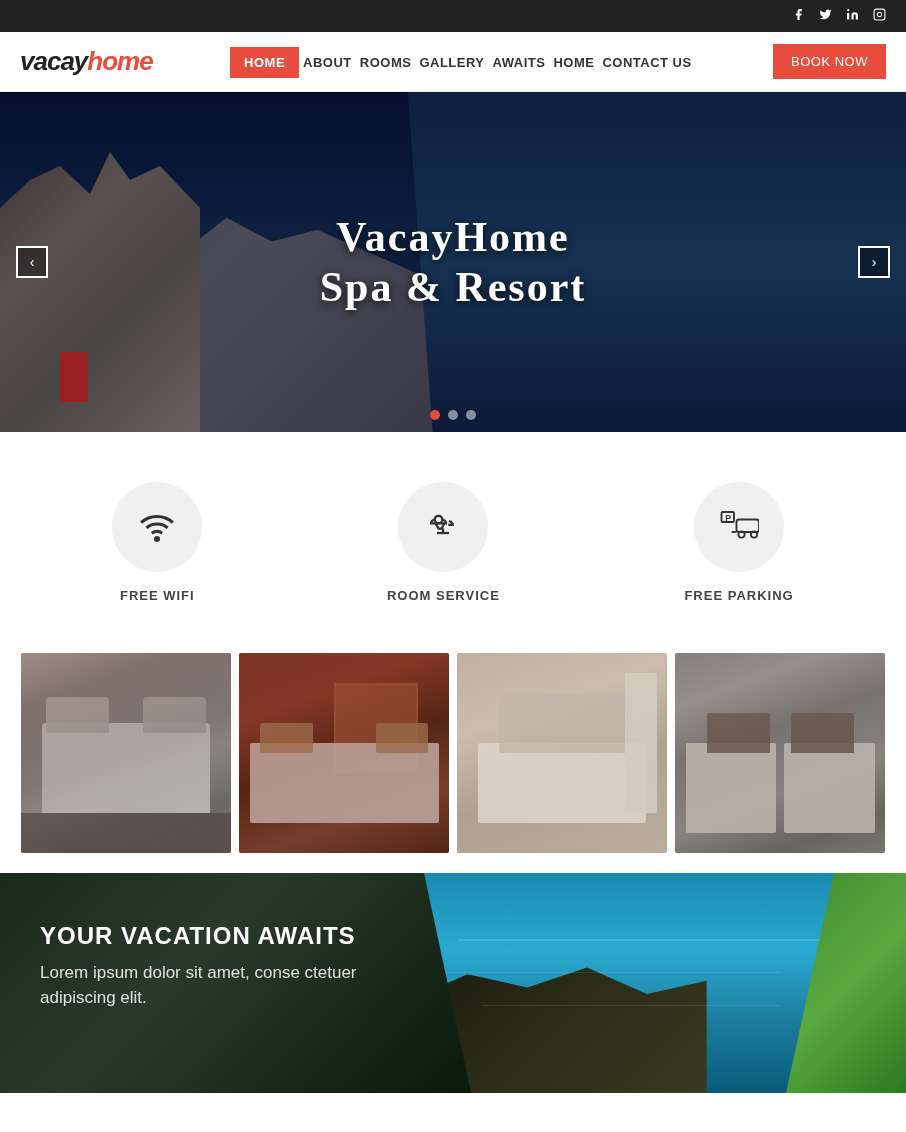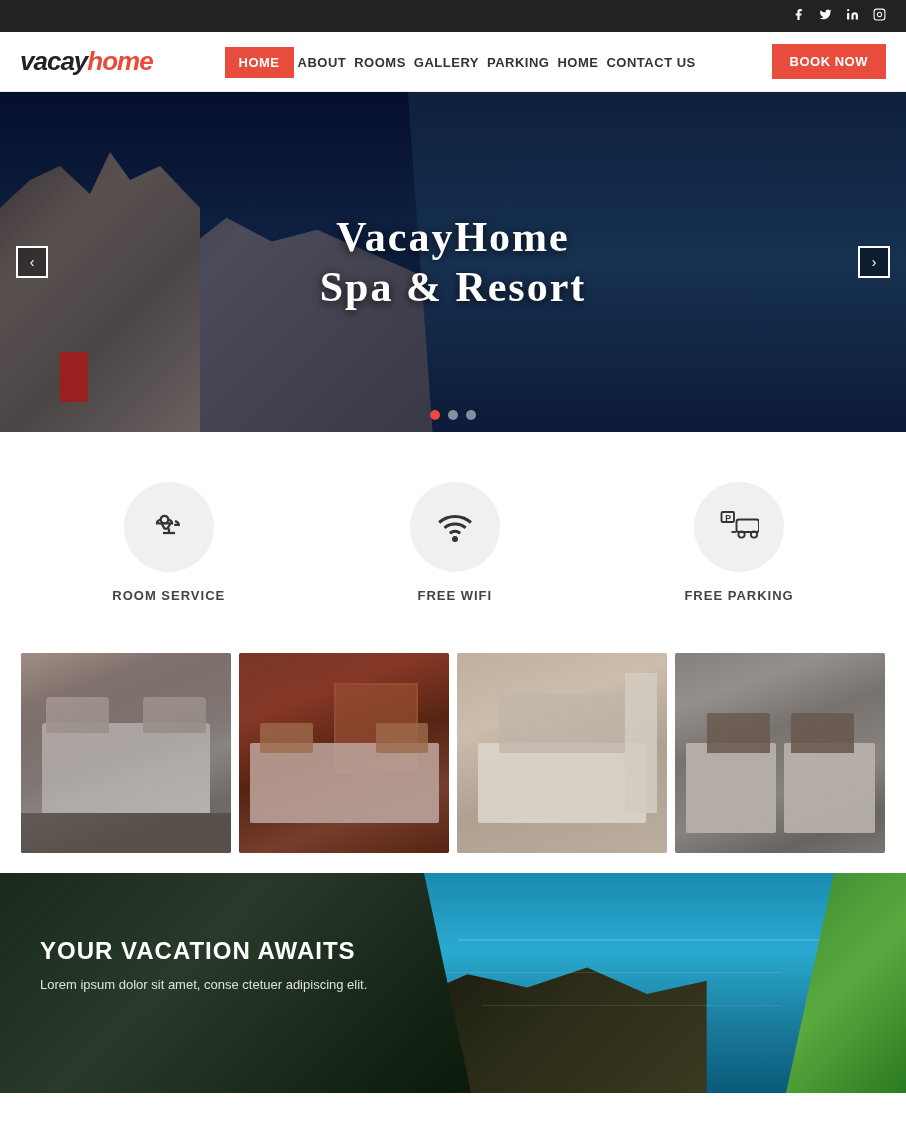--- a/index.html
+++ b/index.html
@@ -57,21 +57,21 @@
       background: #e74c3c;
       color: #fff;
       padding: 8px 14px;
     }
     .book-btn {
       background: #e74c3c;
       color: #fff;
       border: none;
       padding: 10px 18px;
       font-size: 13px;
-      font-weight: 700;
+      font-weight: 400;
       cursor: pointer;
       letter-spacing: 0.5px;
     }
 
     
     .hero {
       position: relative;
       width: 100%;
       height: 340px;
       overflow: hidden;
@@ -239,21 +239,21 @@
     }
     .vacation-title {
       color: #fff;
       font-size: 24px;
       font-weight: 700;
       letter-spacing: 1px;
       margin-bottom: 10px;
     }
     .vacation-desc {
       color: rgba(255,255,255,0.85);
-      font-size: 13px;
+      font-size: 17px;
       margin-bottom: 34px;
       line-height: 1.5;
     }
     .vacation-btn {
       display: inline-block;
       background: #e74c3c;
       color: #fff;
       padding: 10px 22px;
       font-size: 13px;
       font-weight: 600;
@@ -312,21 +312,21 @@
 
 <nav class="navbar">
   <div class="logo">
     <span class="logo-vacay">vacay</span><span class="logo-home" style="color:#e74c3c;font-style:italic;font-size:26px;font-weight:900;">home</span>
   </div>
   <ul class="nav-links">
     <li class="active"><a href="#">HOME</a></li>
     <li><a href="#">ABOUT</a></li>
     <li><a href="#">ROOMS</a></li>
     <li><a href="#">GALLERY</a></li>
-    <li><a href="#">PARKING</a></li>
+    <li><a href="#">AWAITS</a></li>
     <li><a href="#">HOME</a></li>
     <li><a href="#">CONTACT US</a></li>
   </ul>
   <button class="book-btn">BOOK NOW</button>
 </nav>
 
 <div class="hero">
   <div class="hero-scene"></div>
   <div class="hero-overlay"></div>
 
@@ -345,45 +345,45 @@
   <div class="hero-nav-btn next">›</div>
 
   <div class="hero-dots">
     <div class="hero-dot active"></div>
     <div class="hero-dot"></div>
     <div class="hero-dot"></div>
   </div>
 </div>
 
 <div class="amenities">
+
+  <div class="amenity-item">
+    <div class="amenity-icon-circle">
+      <svg width="36" height="36" viewBox="0 0 24 24" fill="none" stroke="#333" stroke-width="2">
+        <path d="M5 12.55a11 11 0 0 1 14.08 0"></path>
+          <path d="M1.42 9a16 16 0 0 1 21.16 0"></path>
+          <path d="M8.53 16.11a6 6 0 0 1 6.95 0"></path>
+          <circle cx="12" cy="20" r="1" fill="#333"></circle>
+      </svg>
+    </div>
+    <span class="amenity-label">FREE WIFI</span>
+  </div>
 
   <div class="amenity-item">
     <div class="amenity-icon-circle">
       <svg width="36" height="36" viewBox="0 0 24 24" fill="none" stroke="#333" stroke-width="1.5">
         <circle cx="9" cy="7" r="2.5"></circle>
           <path d="M6.5 7c0 0-2.5.5-2.5 2.5h10c0-2-2.5-2.5-2.5-2.5"></path>
           <path d="M7 9.5l2 3.5h2l2-3.5"></path>
           <path d="M16 8c1.5.5 2.5 1.5 2.5 2.5h-3"></path>
           <line x1="12" y1="13" x2="12" y2="16"></line>
           <line x1="8" y1="16" x2="16" y2="16"></line>
       </svg>
     </div>
     <span class="amenity-label">ROOM SERVICE</span>
-  </div>
-
-  <div class="amenity-item">
-    <div class="amenity-icon-circle">
-      <svg width="36" height="36" viewBox="0 0 24 24" fill="none" stroke="#333" stroke-width="2">
-        <path d="M5 12.55a11 11 0 0 1 14.08 0"></path>
-          <path d="M1.42 9a16 16 0 0 1 21.16 0"></path>
-          <path d="M8.53 16.11a6 6 0 0 1 6.95 0"></path>
-          <circle cx="12" cy="20" r="1" fill="#333"></circle>
-      </svg>
-    </div>
-    <span class="amenity-label">FREE WIFI</span>
   </div>
 
   <div class="amenity-item">
     <div class="amenity-icon-circle">
       <svg width="40" height="36" viewBox="0 0 32 28" fill="none">
         <rect x="2" y="2" width="10" height="8" rx="1" stroke="#333" stroke-width="1.5" fill="none"></rect>
         <text x="5" y="9" font-size="7" fill="#333" font-weight="bold">P</text>
         <rect x="14" y="8" width="18" height="10" rx="2" stroke="#333" stroke-width="1.5" fill="none"></rect>
         <circle cx="18" cy="20" r="2.5" stroke="#333" stroke-width="1.5" fill="none"></circle>
         <circle cx="28" cy="20" r="2.5" stroke="#333" stroke-width="1.5" fill="none"></circle>

